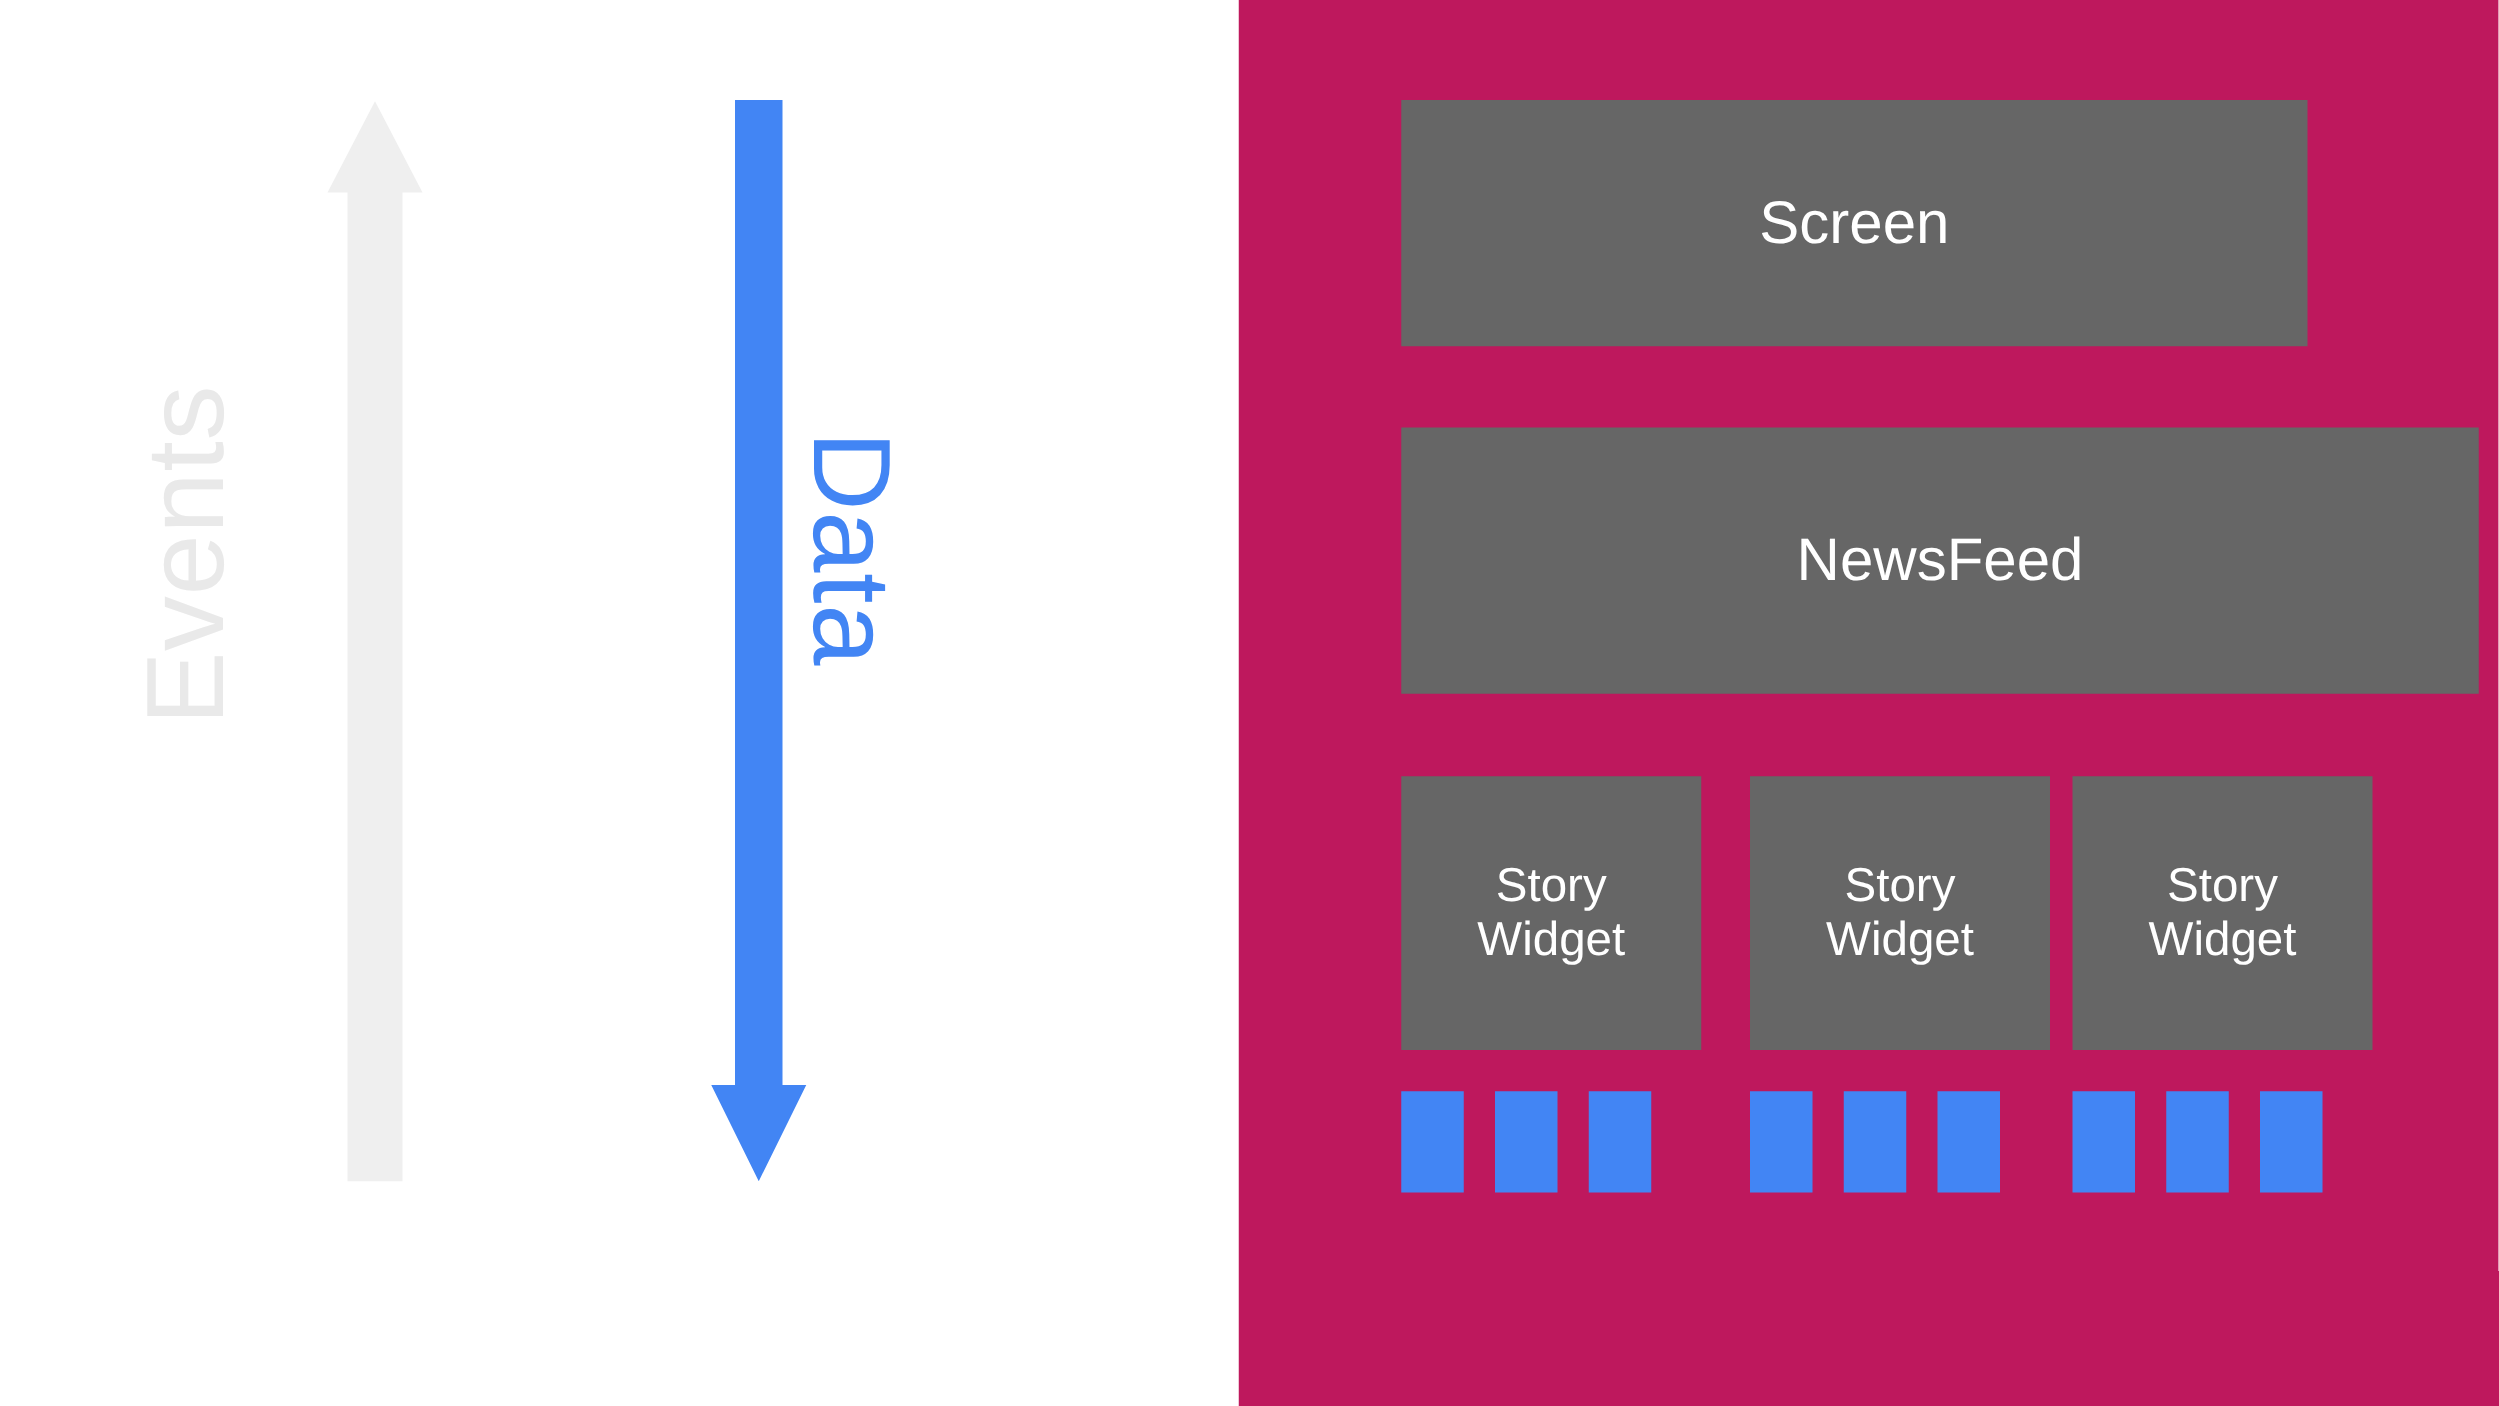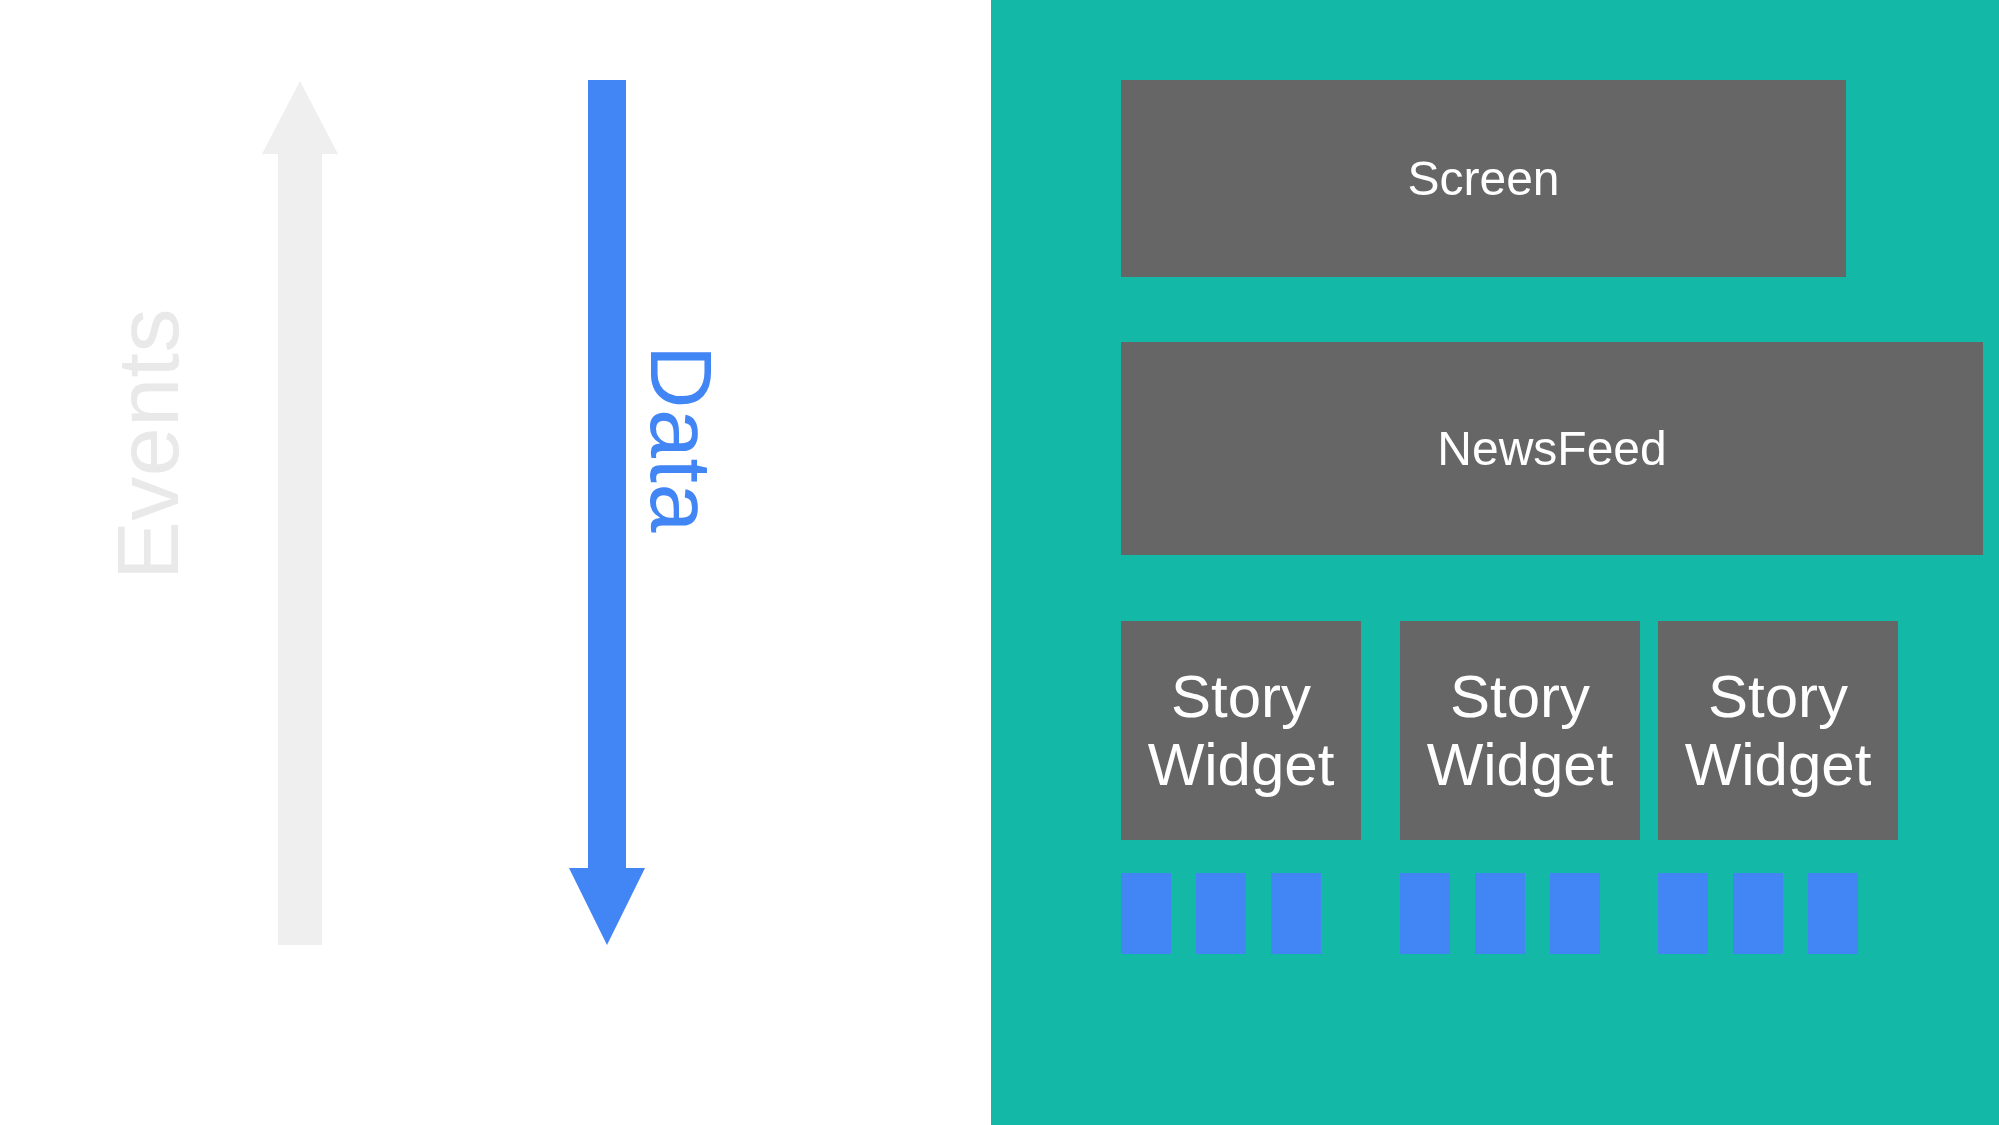--- a/index.html
+++ b/index.html
@@ -83,21 +83,21 @@
     transform: translate(725px, 345px) rotate(90deg);
   }
 
   
   #device-pane {
     position: absolute;
     left: 991px;
     top: 0;
     width: 1008px;
     height: 1125px;
-    background: #14b8a6;
+    background: #be185d;
   }
 
   .node-box {
     position: absolute;
     background: #666666;
     color: #ffffff;
     display: flex;
     align-items: center;
     justify-content: center;
     text-align: center;
@@ -117,21 +117,21 @@
     left: 130px;
     top: 342px;
     width: 862px;
     height: 213px;
   }
 
   .story-box {
     top: 621px;
     width: 240px;
     height: 219px;
-    font-size: 60px;
+    font-size: 38px;
   }
   #story-box-0 { left: 130px; }
   #story-box-1 { left: 409px; }
   #story-box-2 { left: 667px; }
 
   .leaf-group {
     position: absolute;
     top: 873px;
     height: 81px;
     display: flex;

